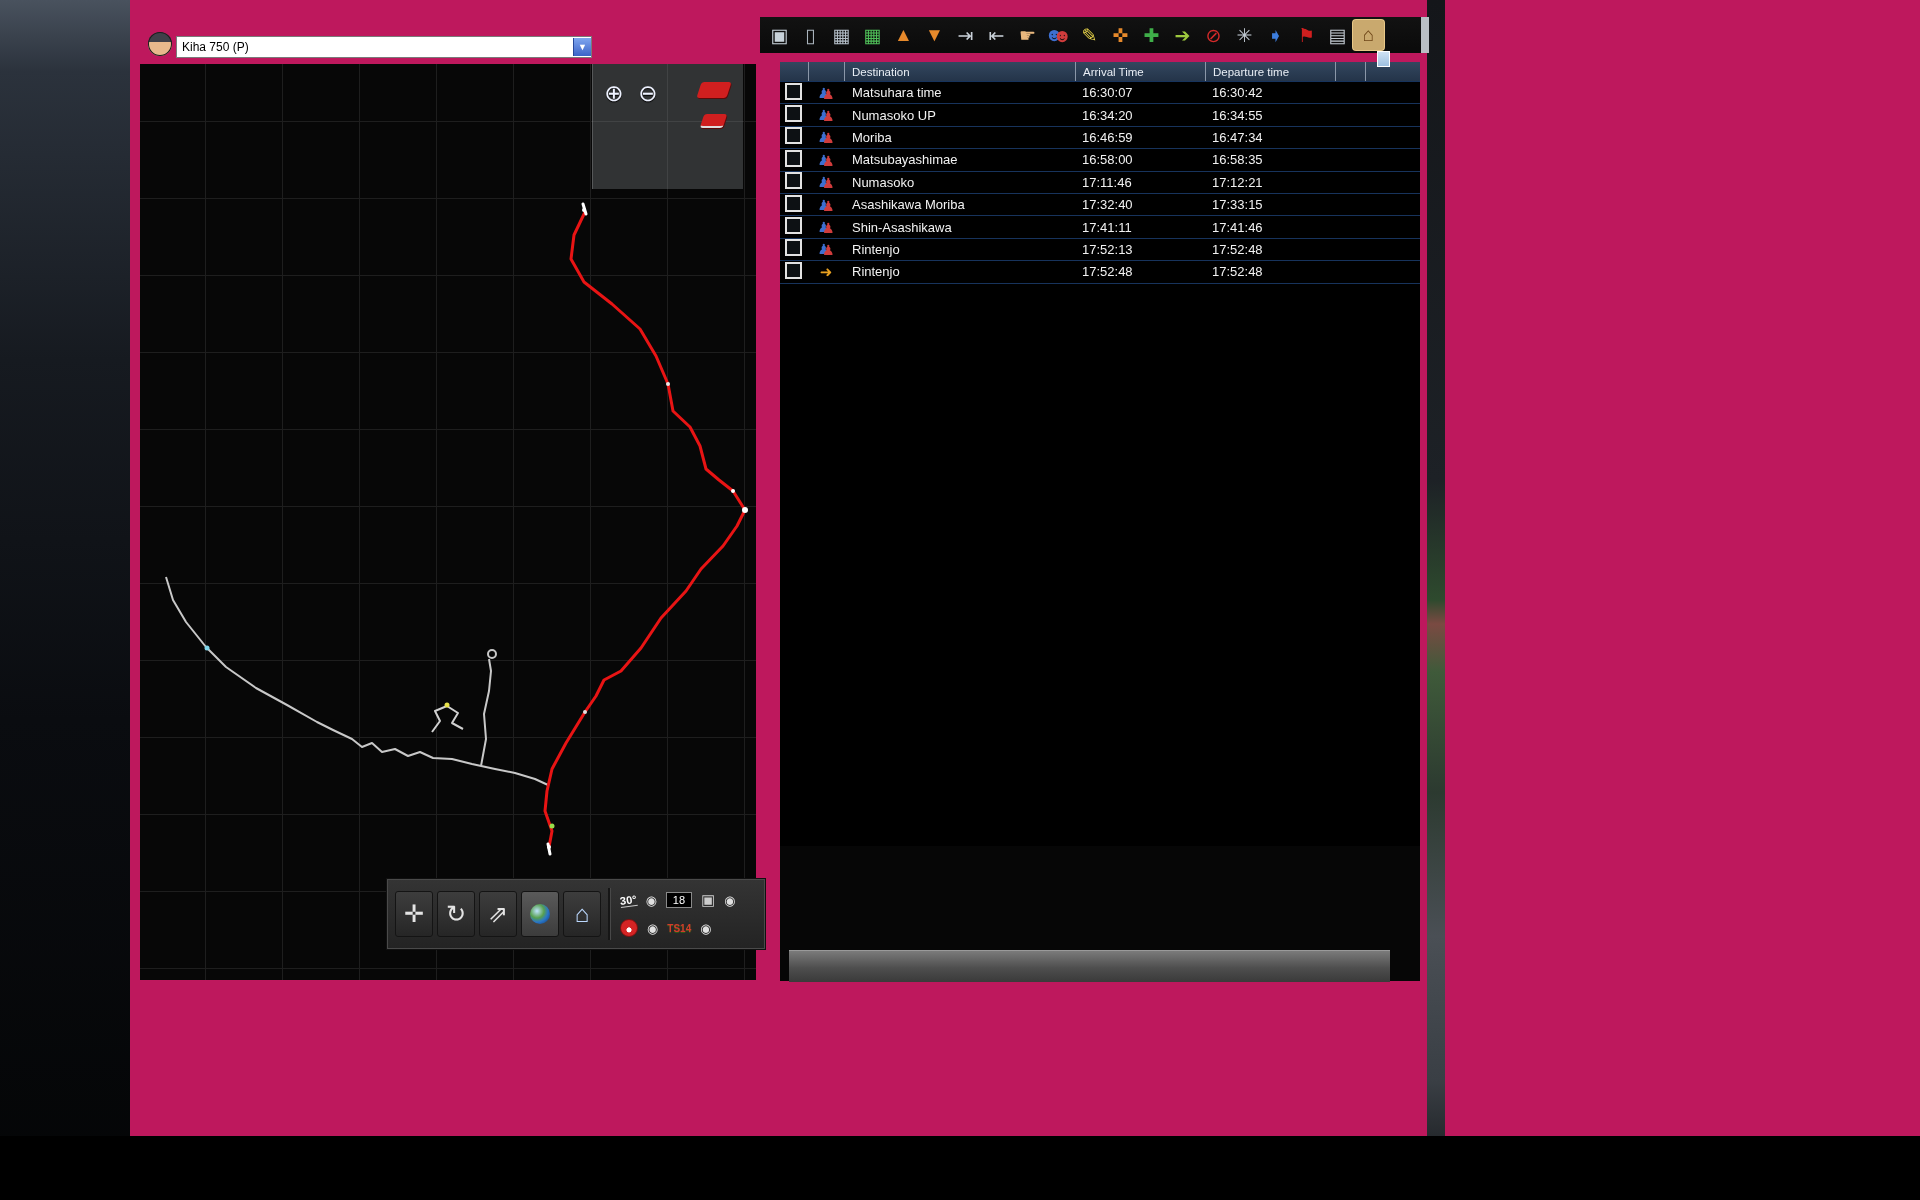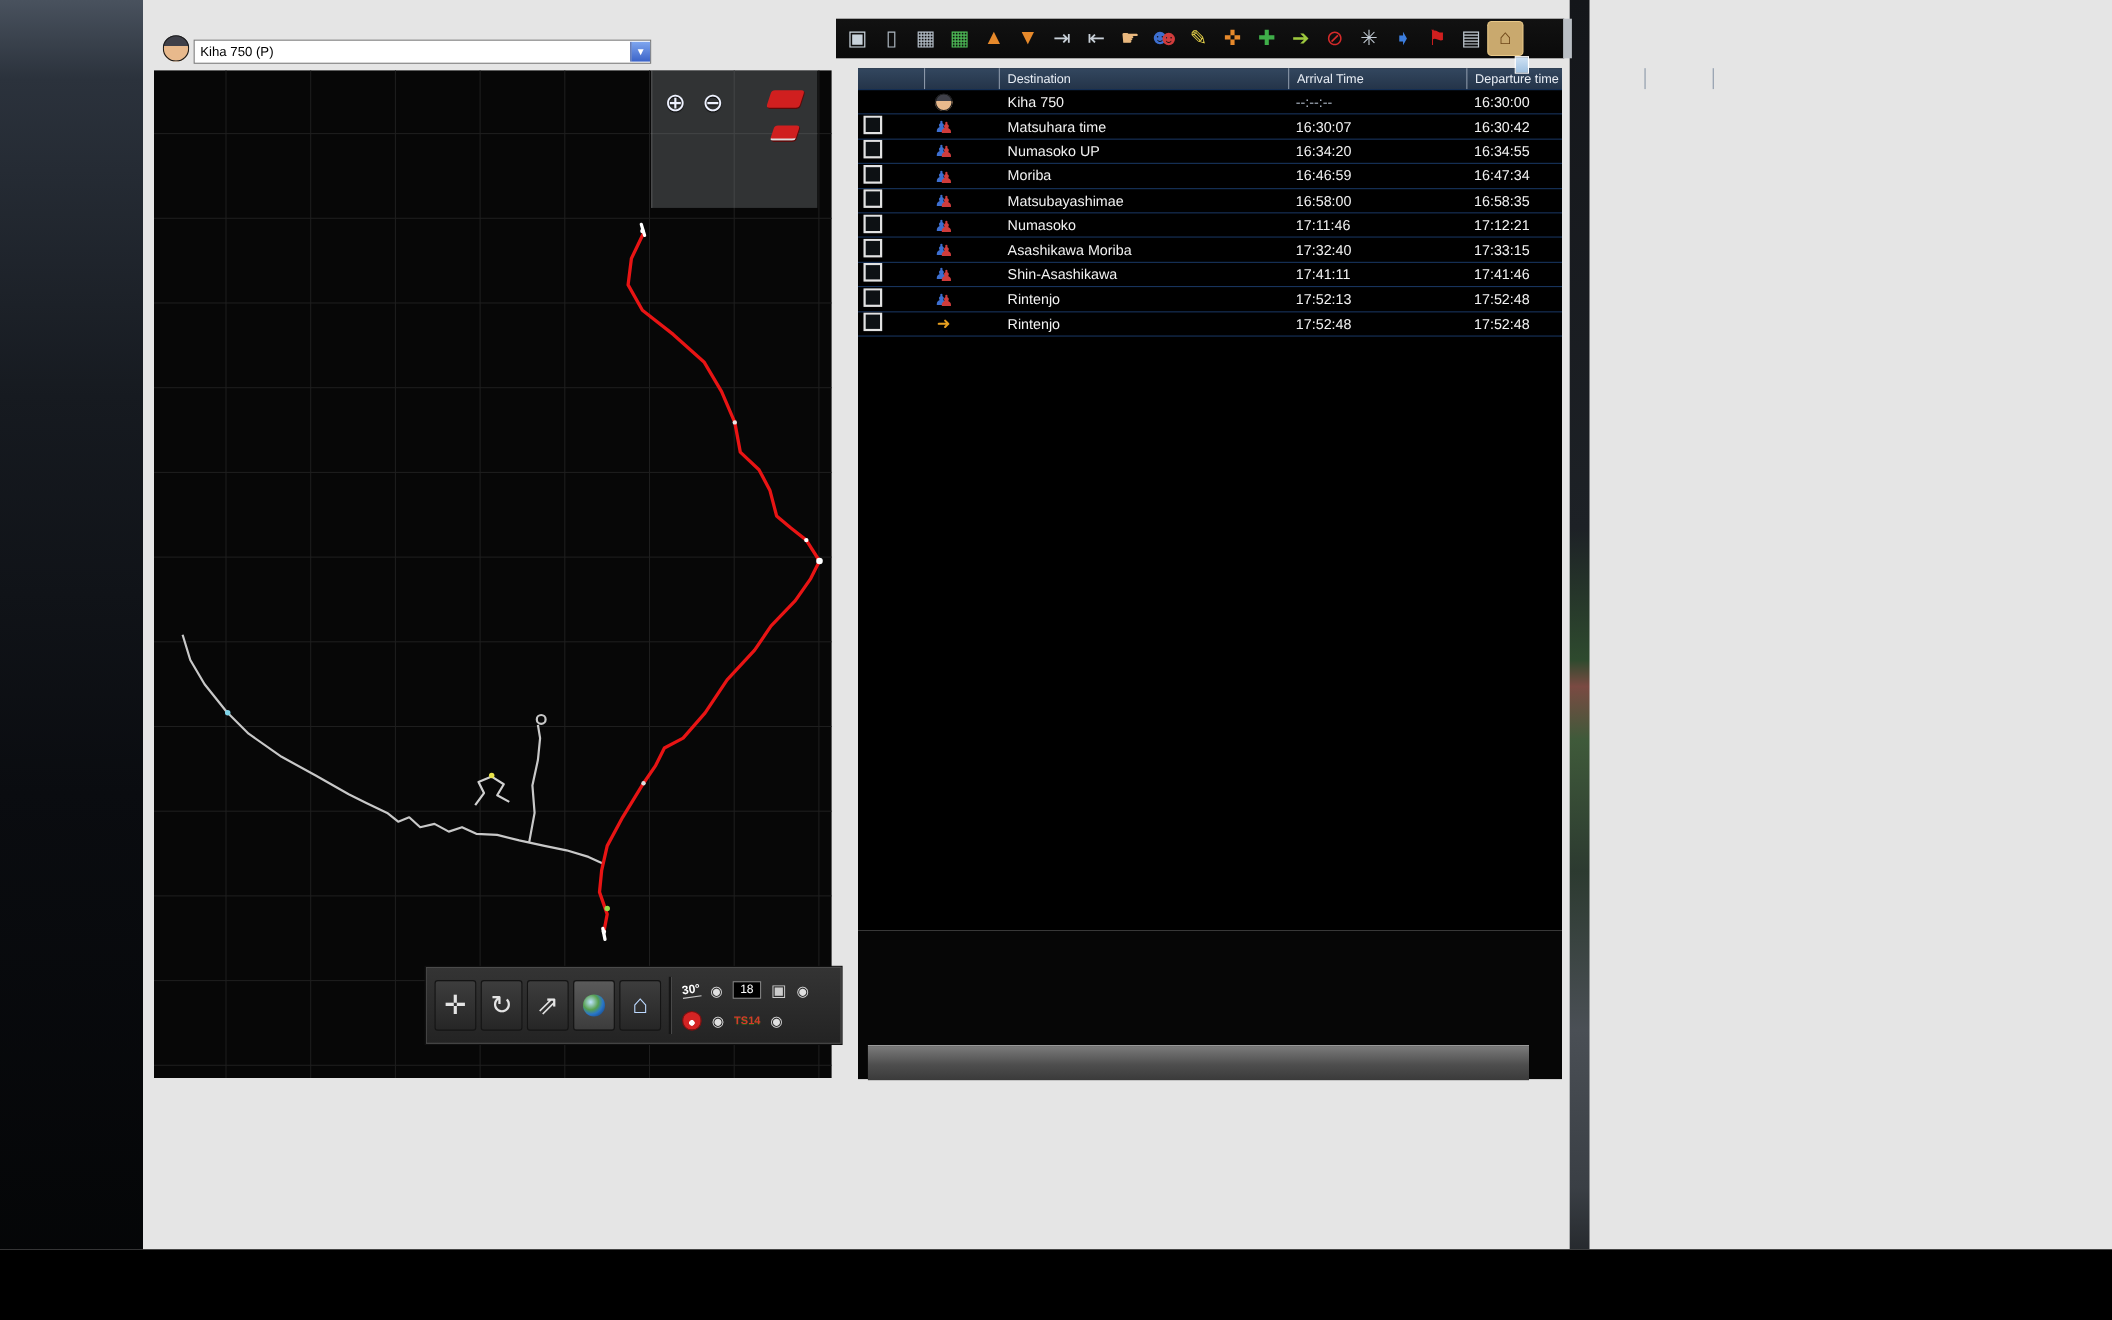--- a/index.html
+++ b/index.html
@@ -1,16 +1,16 @@
 <!DOCTYPE html>
 <html><head>
 <meta charset="utf-8">
 <style>
   html,body{margin:0;padding:0;background:#000;}
-  .stage{position:relative;width:1920px;height:1136px;background:#e5e5e5;overflow:hidden;
+  .stage{position:relative;width:1920px;height:1136px;background:#be185d;overflow:hidden;
          font-family:"Liberation Sans",sans-serif;color:#fff;}
 
   
   .strip-left{position:absolute;left:0;top:0;width:130px;height:1200px;
     background:linear-gradient(180deg,#49525e 0%,#2b323c 6%,#161a20 30%,#0a0c10 60%,#040506 100%);}
   .strip-right{position:absolute;left:1427px;top:0;width:18px;height:1200px;
     background:linear-gradient(180deg,#14161a 0%,#1d2126 40%,#2e4a2e 50%,#7a4a42 52%,#3f5a3a 56%,#2c3a30 66%,#4a4f55 78%,#3a3f45 90%,#101214 100%);}
 
   
   .driver-face{display:inline-block;width:16px;height:16px;border-radius:50%;
@@ -70,21 +70,21 @@
     background:linear-gradient(180deg,#121212,#0a0a0a);display:flex;align-items:center;
     padding-left:4px;box-sizing:border-box;}
   .tbi{width:31px;height:30px;display:flex;align-items:center;justify-content:center;
     font-size:19px;cursor:pointer;border-radius:3px;}
   .tbi .g2{margin-left:-12px;transform:translate(0,1px);}
   .tbi.selected{background:#c9a96e;box-shadow:0 0 0 1px #e8c888;}
   .chrome-strip{position:absolute;left:1421px;top:17px;width:8px;height:36px;background:#b9bec4;}
 
   
   .table{position:absolute;left:780px;top:62px;width:640px;height:784px;background:#000;}
-  .thead,.trow{display:grid;grid-template-columns:28px 36px 231px 130px 130px 30px 55px;align-items:center;gap:32px;}
+  .thead,.trow{display:grid;grid-template-columns:28px 36px 231px 130px 130px 30px 55px;align-items:center;}
   .thead{height:19px;background:linear-gradient(180deg,#33475f,#243449);font-size:11.5px;color:#e9eef5;
     border-bottom:1px solid #17335c;}
   .thead .hcell{height:100%;display:flex;align-items:center;padding-left:7px;box-sizing:border-box;}
   .thead .sep{border-left:1px solid #8a97a8;}
   .trow{height:21.4px;border-bottom:1px solid #17335c;font-size:13px;color:#f2f2f2;cursor:default;}
   .cell{overflow:hidden;white-space:nowrap;}
   .c-check{padding-left:5px;} .c-icon{display:flex;justify-content:center;}
   .c-name{padding-left:8px;} .c-time{padding-left:7px;}
   .c-time.dim{color:#aab4c2;}
   .checkbox{display:inline-block;width:13px;height:13px;border:2px solid #e2e2e2;background:#0d1114;cursor:pointer;}
@@ -248,31 +248,20 @@
       <div class="hcell"></div>
       <div class="hcell sep"></div>
       <div class="hcell sep">Destination</div>
       <div class="hcell sep">Arrival Time</div>
       <div class="hcell sep">Departure time</div>
       <div class="hcell sep"></div>
       <div class="hcell sep"></div>
     </div>
     <div>
         <div class="trow">
-          <div class="cell c-check"></div>
-          <div class="cell c-icon">
-            <span class="driver-face"></span>
-          </div>
-          <div class="cell c-name">Kiha 750</div>
-          <div class="cell c-time dim">--:--:--</div>
-          <div class="cell c-time">16:30:00</div>
-          <div></div>
-          <div></div>
-        </div>
-        <div class="trow">
           <div class="cell c-check"><span class="checkbox"></span></div>
           <div class="cell c-icon">
             <span class="station-ic">
               <span style="color: rgb(61, 111, 208);">♟</span>
               <span class="pawn2" style="color: rgb(208, 60, 60);">♟</span>
             </span>
           </div>
           <div class="cell c-name">Matsuhara time</div>
           <div class="cell c-time">16:30:07</div>
           <div class="cell c-time">16:30:42</div>

